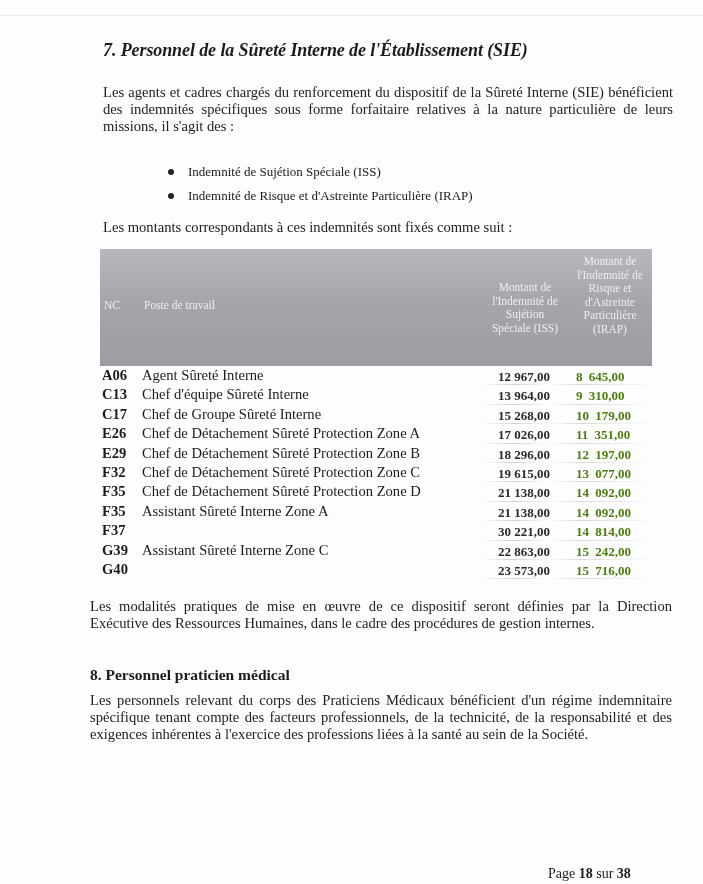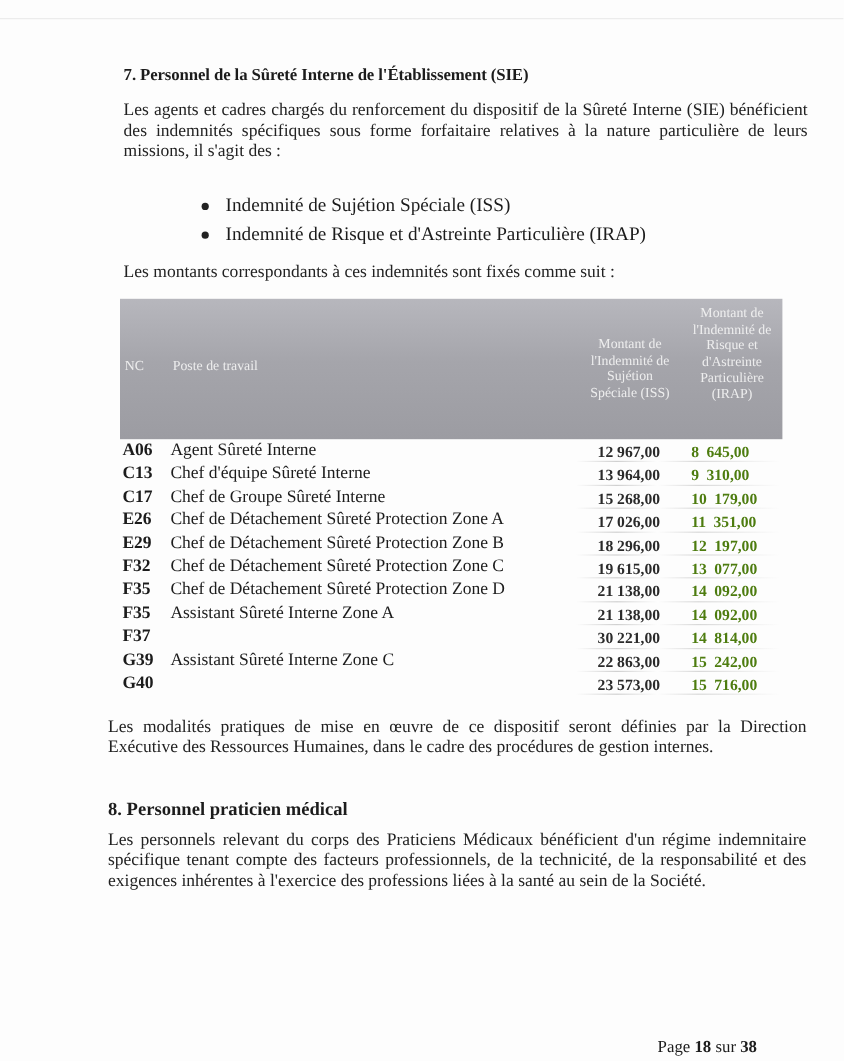--- a/index.html
+++ b/index.html
@@ -10,31 +10,31 @@
       color: #1c1c1c;
       position: relative;
       overflow: hidden;
     }
     .topline {
       position: absolute; left: 0; top: 15px; width: 703px; height: 1px;
       background: #ececec;
     }
     .page { position: absolute; left: 0; top: 0; width: 703px; height: 884px; }
     .h7 {
-      position: absolute; left: 103px; top: 56px;
-      font-size: 14px; font-weight: bold; letter-spacing: -0.1px;
+      position: absolute; left: 103px; top: 40px;
+      font-size: 18px; font-weight: bold; letter-spacing: -0.1px; font-style: italic;
     }
     .para {
       position: absolute; font-size: 14.6px; line-height: 17px;
       text-align: justify; color: #222;
     }
     .para1 { left: 103px; top: 84px; width: 570px; }
     .bullets {
       position: absolute; left: 168px; top: 160px;
-      font-size: 16px; line-height: 24px; margin: 0; padding: 0; list-style: none;
+      font-size: 13px; line-height: 24px; margin: 0; padding: 0; list-style: none;
     }
     .bullets li { position: relative; padding-left: 20px; }
     .bullets li::before {
       content: ""; position: absolute; left: 0; top: 9px;
       width: 6px; height: 6px; background: #222; border-radius: 50%;
     }
     .para2 { left: 103px; top: 219px; width: 560px; }
 
     .table-head {
       position: absolute; left: 100px; top: 249px; width: 552px; height: 117px;

